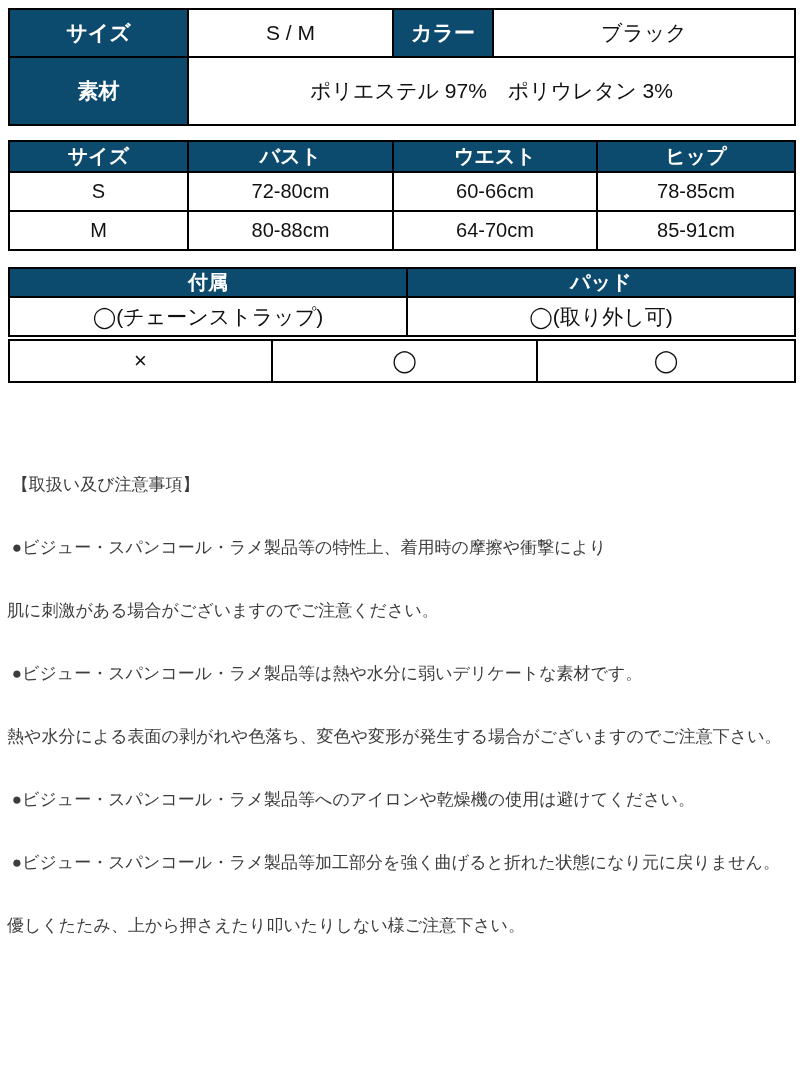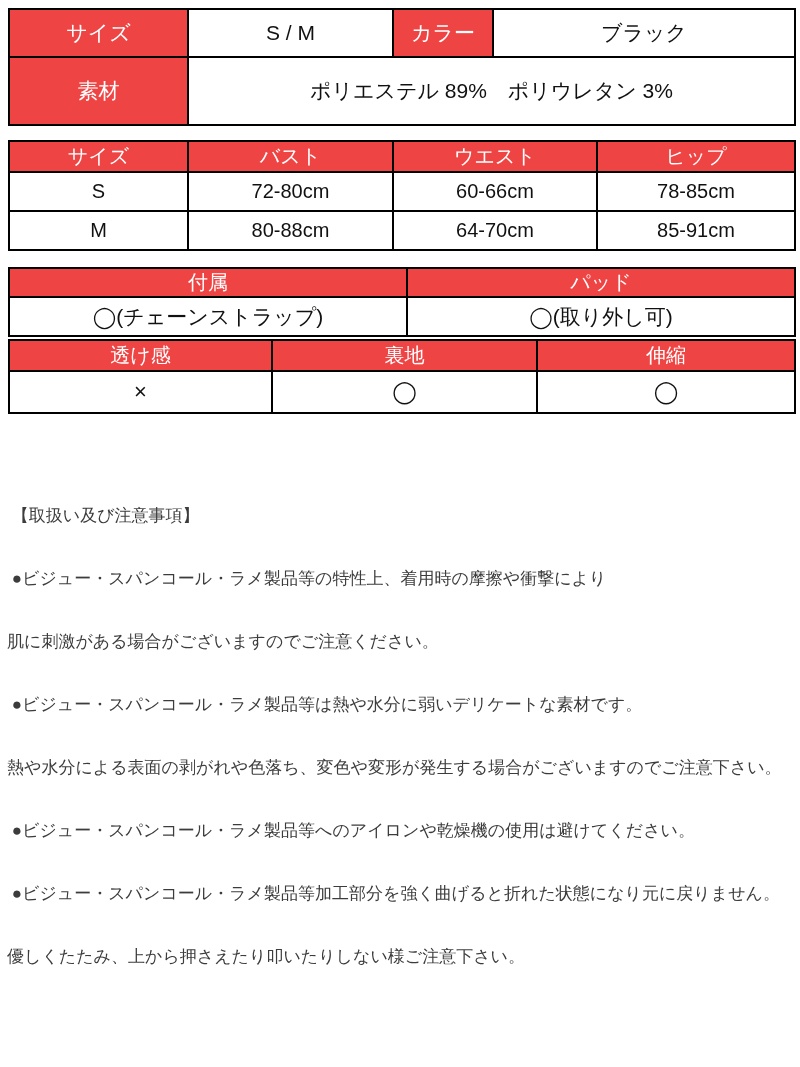--- a/index.html
+++ b/index.html
@@ -20,22 +20,23 @@
   table.t td {
     border: 2px solid #000000;
     text-align: center;
     vertical-align: middle;
     font-size: 20px;
     padding: 0;
     overflow: hidden;
     white-space: nowrap;
   }
   table.t td.h {
-    background: #ef4444;
+    background: #0c4a6e;
     color: #ffffff;
+    font-weight: bold;
   }
 
   
   table.spec { margin-top: 8px; }
   table.spec tr { height: 48px; }
   table.spec tr.r2 { height: 68px; }
   table.spec td { font-size: 21px; }
 
   
   table.chart { margin-top: 14px; }
@@ -79,21 +80,21 @@
       </colgroup>
     <tbody>
       <tr class="r1">
         <td class="h">サイズ</td>
         <td>S / M</td>
         <td class="h">カラー</td>
         <td>ブラック</td>
       </tr>
       <tr class="r2">
         <td class="h">素材</td>
-        <td colspan="3">ポリエステル 89%　ポリウレタン 3%</td>
+        <td colspan="3">ポリエステル 97%　ポリウレタン 3%</td>
       </tr>
     </tbody>
   </table>
 
   <table class="t chart">
     <colgroup>
         <col style="width:179px">
         <col style="width:205px">
         <col style="width:204px">
         <col style="width:198px">
@@ -137,25 +138,20 @@
     </tbody>
   </table>
 
   <table class="t feat">
     <colgroup>
         <col style="width:263px">
         <col style="width:265px">
         <col style="width:258px">
       </colgroup>
     <tbody>
-      <tr class="head">
-        <td class="h">透け感</td>
-        <td class="h">裏地</td>
-        <td class="h">伸縮</td>
-      </tr>
       <tr class="data">
         <td>×</td>
         <td>◯</td>
         <td>◯</td>
       </tr>
     </tbody>
   </table>
 
   <div class="notes">
     <div class="note-line"> 【取扱い及び注意事項】</div>

